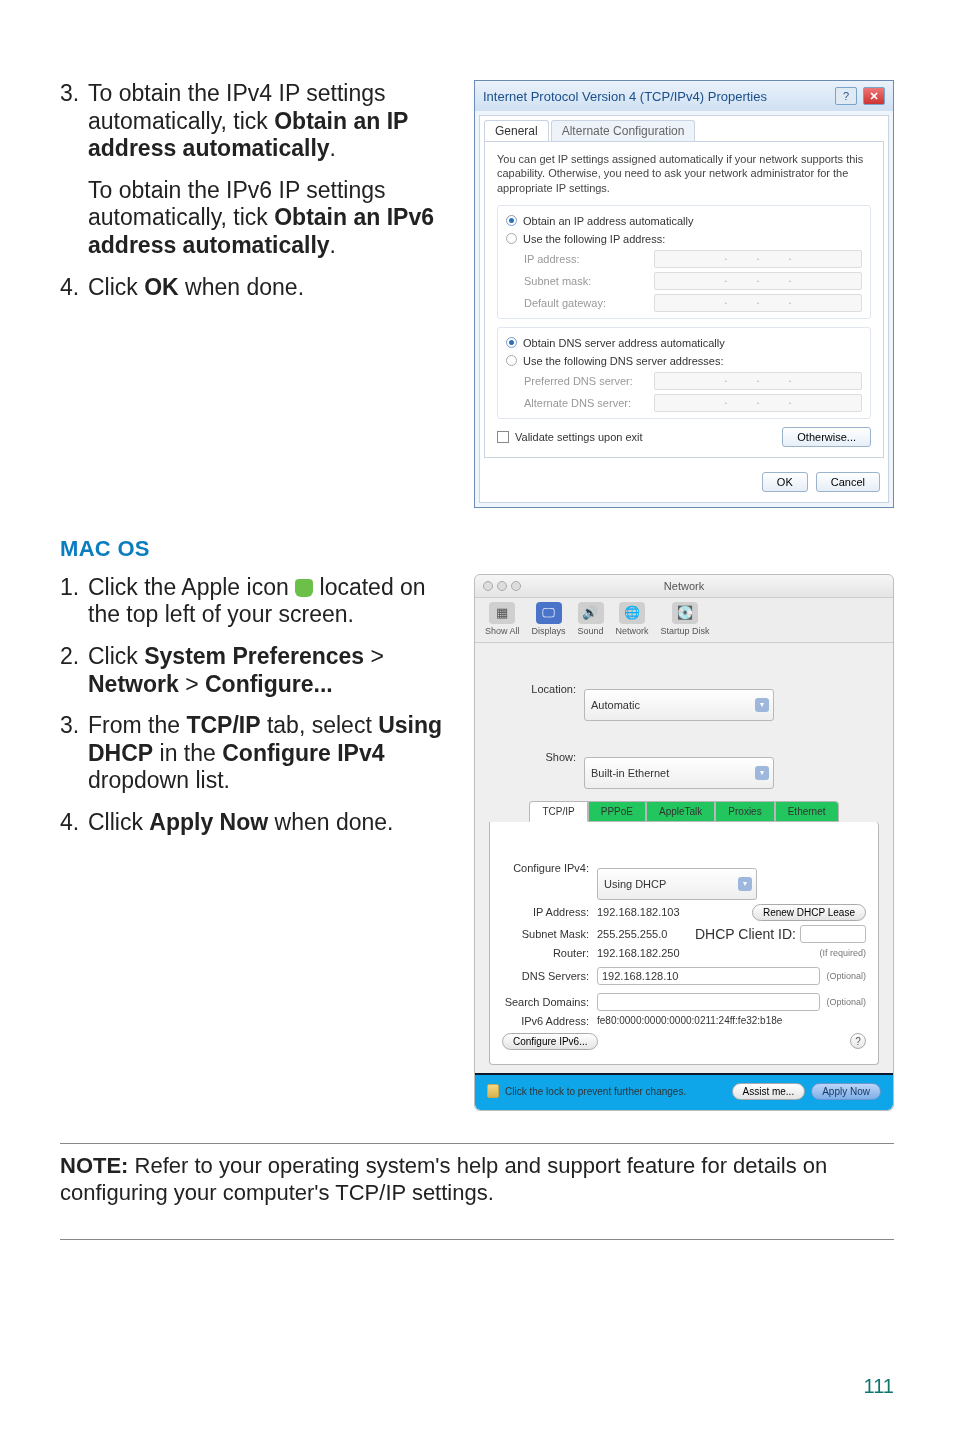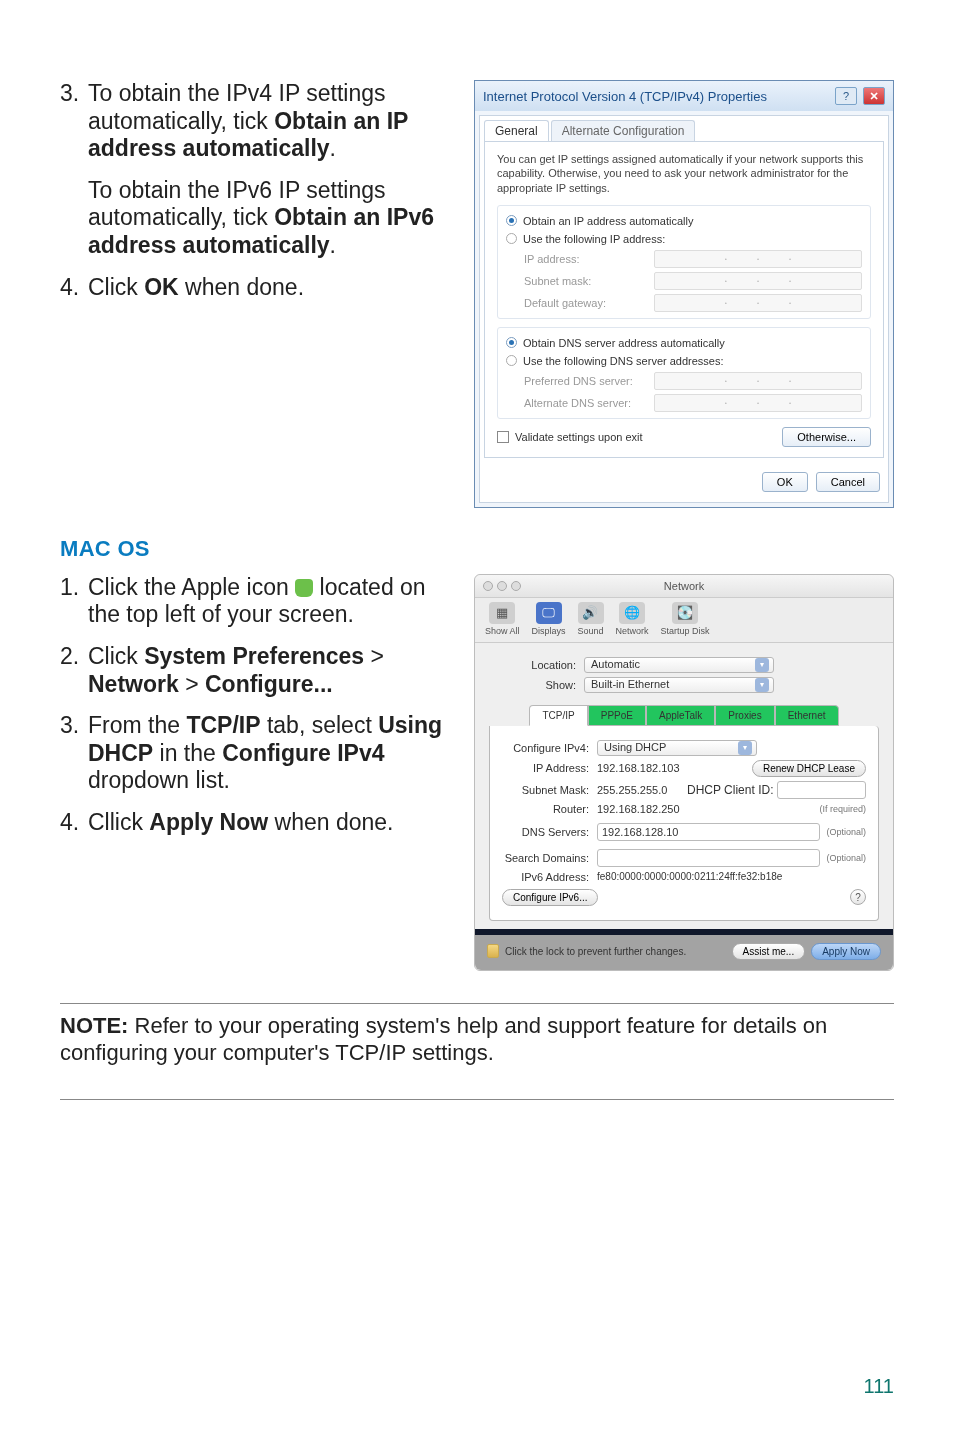--- a/index.html
+++ b/index.html
@@ -54,35 +54,35 @@
   .mac-top { display:flex; align-items:center; padding:6px 8px; border-bottom:1px solid #ccc; background:linear-gradient(#f6f6f6,#e4e4e4); border-radius:6px 6px 0 0; position:relative; }
   .mac-traffic { display:flex; gap:4px; }
   .mac-traffic .c { width:10px;height:10px;border-radius:50%;border:1px solid #aaa;background:#ddd; }
   .mac-toptitle { position:absolute; left:0; right:0; text-align:center; font-size:11px; color:#555; }
   .mac-toolbar { display:flex; align-items:flex-end; gap:12px; padding:4px 10px 6px 10px; border-bottom:1px solid #ccc; background:#ededed; }
   .mac-tool { display:flex; flex-direction:column; align-items:center; font-size:9px; color:#555; gap:2px; }
   .mac-tool .ic { width:26px;height:22px;border-radius:4px;background:#cfcfcf;display:flex;align-items:center;justify-content:center;font-size:13px; }
   .mac-body { padding:10px 14px 8px 14px; background:#efefef; }
   .mac-row { display:flex; align-items:center; margin:4px 0; }
   .mac-row .l { flex:0 0 95px; text-align:right; padding-right:8px; font-size:11px; color:#333; }
-  .mac-select { flex:1; height:16px; border:1px solid #b8b8b8; border-radius:3px; background:linear-gradient(#fff,#eee); display:flex; align-items:flex-start; padding:0 6px; font-size:11px; position:relative; }
+  .mac-select { flex:1; height:32px; border:1px solid #b8b8b8; border-radius:3px; background:linear-gradient(#fff,#eee); display:flex; align-items:center; padding:0 6px; font-size:11px; position:relative;margin-top:32px; }
   .mac-select .caret { position:absolute; right:4px; width:14px; height:14px; background:#9db7dd; border-radius:3px; display:flex; align-items:center; justify-content:center; color:#fff; font-size:8px; }
   .mac-tabs2 { display:flex; margin:8px 0 0 0; }
   .mac-tab2 { padding:4px 12px; border:1px solid #b8b8b8; background:#22c55e; font-size:10px; }
   .mac-tab2:first-child { border-radius:4px 0 0 0; }
   .mac-tab2:last-child { border-radius:0 4px 0 0; }
   .mac-tab2.active { background:#fff; border-bottom-color:#fff; }
   .mac-pane2 { border:1px solid #b8b8b8; border-top:none; background:#fff; padding:10px 12px; border-radius:0 4px 4px 4px; }
   .mac-field { display:flex; align-items:center; margin:4px 0; font-size:11px; }
   .mac-field .l2 { flex:0 0 95px; text-align:right; padding-right:8px; }
   .mac-field .v2 { flex:1; }
   .mac-input { height:18px; border:1px solid #bbb; border-radius:3px; background:#fff; padding:0 4px; font-size:11px; display:flex; align-items:center; }
   .mac-btn { padding:2px 10px; border:1px solid #aaa; border-radius:10px; background:linear-gradient(#fff,#e4e4e4); font-size:10px; }
   .mac-btn.blue { background:linear-gradient(#bcd6f7,#7eaee8); border-color:#6a97cf; color:#173a63; }
-  .mac-footer { display:flex; align-items:center; gap:6px; padding:8px 12px 10px 12px; border-top:6px solid #0f172a; background:#a3a3a3; border-radius:0 0 6px 6px; font-size:10px; }
+  .mac-footer { display:flex; align-items:center; gap:6px; padding:8px 12px 10px 12px; border-top:2px solid #0f172a; background:#0ea5e9; border-radius:0 0 6px 6px; font-size:10px; }
   .mac-lock { width:12px;height:14px;border:1px solid #c9a94f;border-radius:2px;background:linear-gradient(#f5d884,#d9b24e);position:relative; }
   .mac-small { font-size:9px; color:#777; margin-left:auto; }
   .mac-help { width:16px;height:16px;border:1px solid #aaa;border-radius:50%;display:flex;align-items:center;justify-content:center;font-size:10px;color:#555;background:linear-gradient(#fff,#e7e7e7);margin-left:6px; }
 </style>
 </head>
 <body>
 
 <div class="content">
 
   <div class="row">
@@ -298,21 +298,21 @@
                 </div>
             </div>
             <div class="mac-field">
               <span class="l2">IP Address:</span>
               <span class="v2">192.168.182.103</span>
               <button class="mac-btn">Renew DHCP Lease</button>
             </div>
             <div class="mac-field">
               <span class="l2">Subnet Mask:</span>
               <span class="v2" style="flex:0 0 90px">255.255.255.0</span>
-              <span style="margin-left:0;font-size:12px">DHCP Client ID:</span>
+              <span style="margin-left:8px;font-size:14px">DHCP Client ID:</span>
               <span class="mac-input" style="flex:1;margin-left:4px"></span>
             </div>
             <div class="mac-field">
               <span class="l2">Router:</span>
               <span class="v2">192.168.182.250</span>
               <span class="mac-small">(If required)</span>
             </div>
             <div class="mac-field" style="margin-top:8px">
               <span class="l2">DNS Servers:</span>
               <span class="mac-input" style="flex:1">

